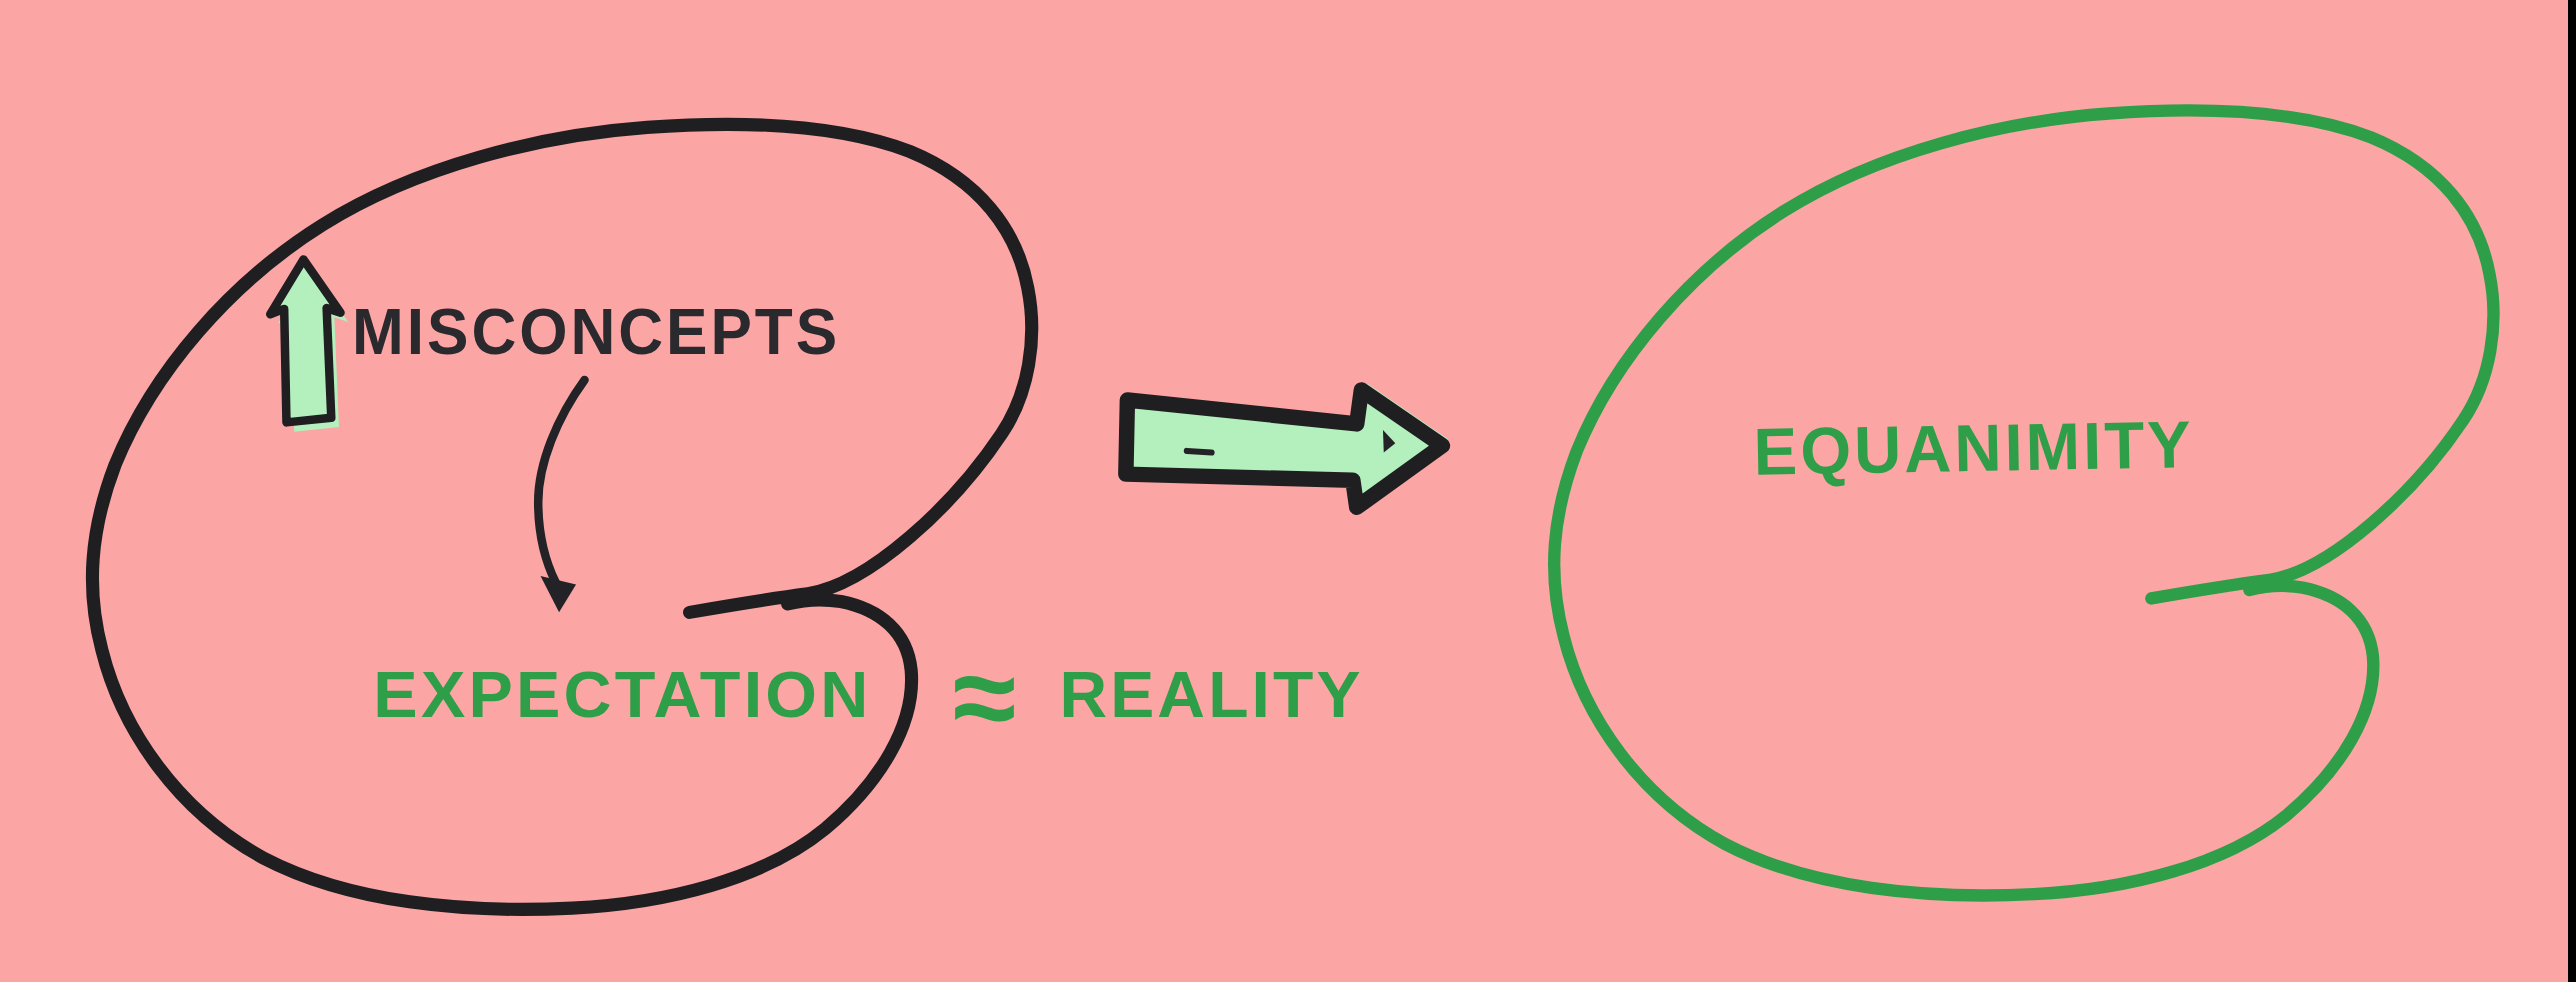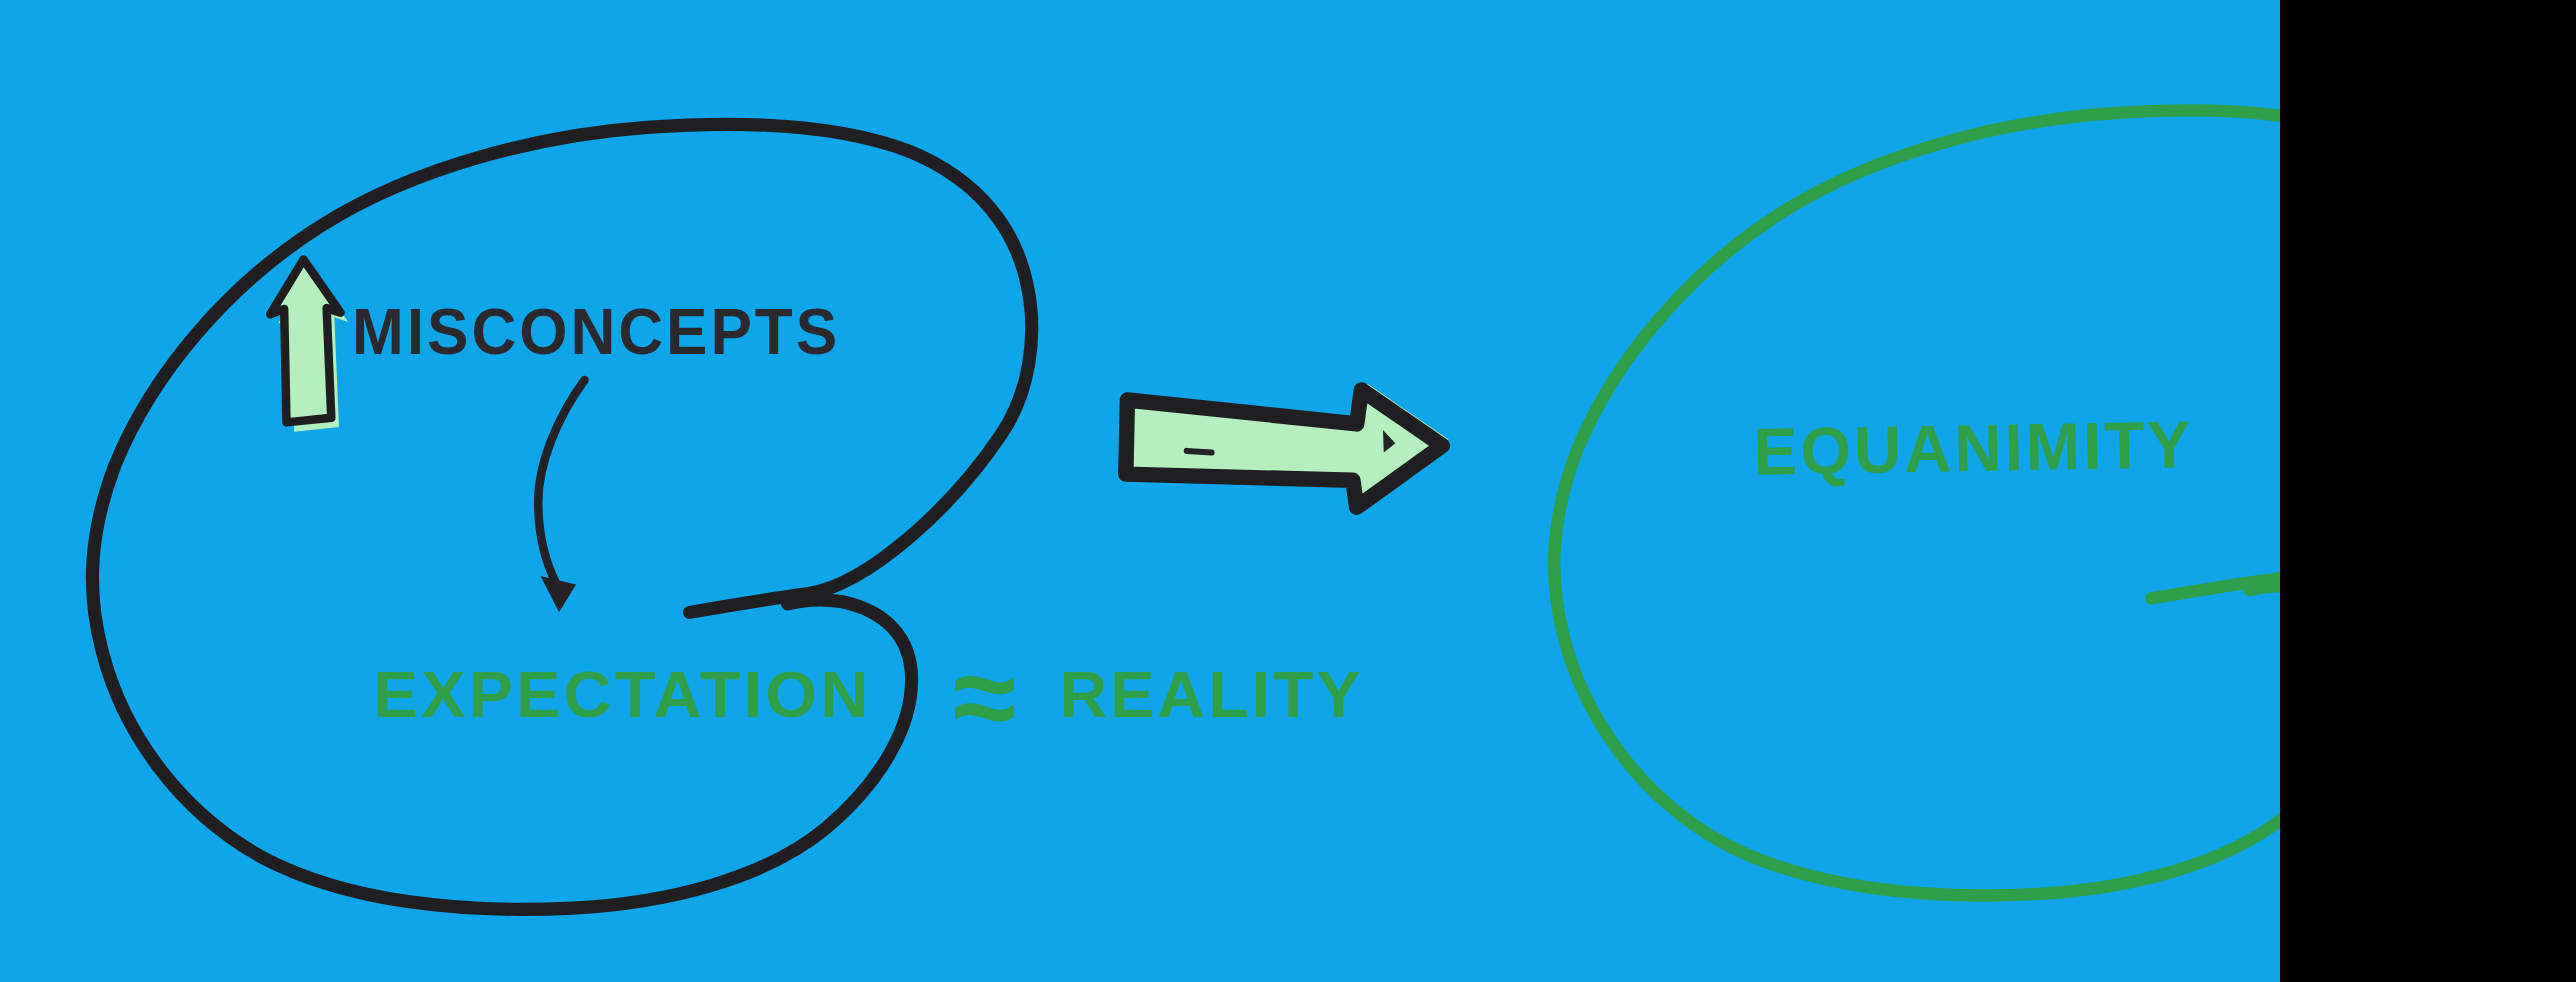--- a/index.html
+++ b/index.html
@@ -1,19 +1,19 @@
 <!DOCTYPE html>
 <html style="font-size:12.4px"><head>
 <meta charset="utf-8">
 <style>
   html,body{margin:0;padding:0;background:#000;}
   .canvas{
     position:relative;
-    width:2280px;height:983px;
-    background:#0ea5e9;
+    width:2568px;height:983px;
+    background:#fca5a5;
     overflow:hidden;
     font-family:"Liberation Sans", sans-serif;
   }
   svg{position:absolute;inset:0;display:block;}
   .blob-dark{fill:none;stroke:#1f1f22;stroke-width:17;stroke-linecap:round;stroke-linejoin:round;}
   .blob-green{fill:none;stroke:#2f9e48;stroke-width:16;stroke-linecap:round;stroke-linejoin:round;}
   .hand-text{font-weight:bold;letter-spacing:4px;}
   .txt-dark{fill:#2a2a2e;}
   .txt-green{fill:#2f9e48;}
   .arrow-fill{fill:#b4f0bd;}

